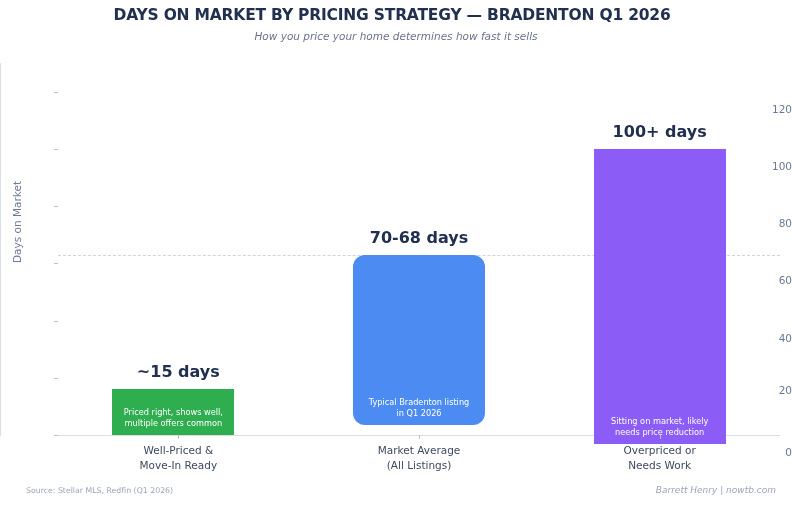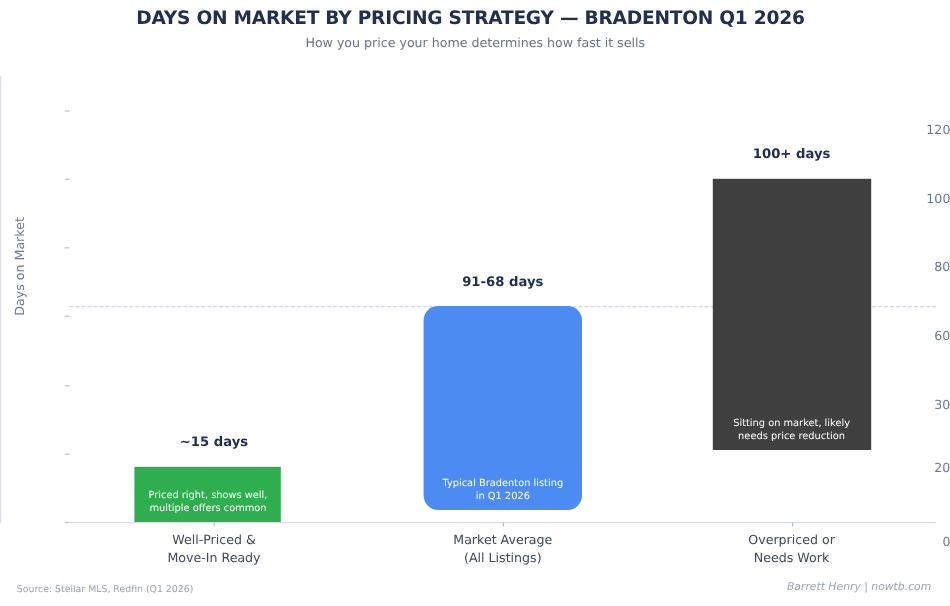--- a/index.html
+++ b/index.html
@@ -29,20 +29,21 @@
     color: #22304f;
     white-space: nowrap;
   }
   #chart-subtitle {
     position: absolute;
     top: 30px;
     left: 0;
     width: 792px;
     text-align: center;
     font-size: 10.5px;
+    font-style: italic;
     color: #67748c;
   }
   .spine-left {
     position: absolute;
     left: 0px;
     top: 63px;
     width: 1px;
     height: 373px;
     background: #d8dde8;
   }
@@ -106,21 +107,21 @@
     text-align: center;
     color: #ffffff;
     font-size: 8.2px;
     line-height: 11px;
     padding-bottom: 6px;
     white-space: pre-line;
   }
   .bar-value-label {
     position: absolute;
     text-align: center;
-    font-size: 11px;
+    font-size: 16px;
     font-weight: bold;
     color: #22304f;
     white-space: nowrap;
     transform: translateX(-50%);
   }
 
   
   .xtick-mark {
     position: absolute;
     top: 435px;
@@ -135,21 +136,21 @@
     font-size: 10.5px;
     line-height: 14.5px;
     color: #3d4a60;
     white-space: pre-line;
     transform: translateX(-50%);
   }
 
   
   #footer-source {
     position: absolute;
-    left: 14px;
+    left: 26px;
     top: 486px;
     font-size: 7.8px;
     color: #9aa4b8;
   }
   #footer-credit {
     position: absolute;
     right: 16px;
     top: 485px;
     font-size: 9px;
     font-style: italic;
@@ -165,21 +166,21 @@
 <div class="spine-left"></div>
 <div class="spine-bottom"></div>
 
 <div id="y-axis-title">Days on Market</div>
 
 <div id="y-ticks">
     <div class="ytick-label" style="top: 435px;">0</div>
     <div class="ytick-mark" style="top: 435px; left: 54px;"></div>
     <div class="ytick-label" style="top: 373px;">20</div>
     <div class="ytick-mark" style="top: 377.769px; left: 54px;"></div>
-    <div class="ytick-label" style="top: 320.538px;">30</div>
+    <div class="ytick-label" style="top: 320.538px;">40</div>
     <div class="ytick-mark" style="top: 320.538px; left: 54px;"></div>
     <div class="ytick-label" style="top: 263.308px;">60</div>
     <div class="ytick-mark" style="top: 263.308px; left: 54px;"></div>
     <div class="ytick-label" style="top: 206.077px;">80</div>
     <div class="ytick-mark" style="top: 206.077px; left: 54px;"></div>
     <div class="ytick-label" style="top: 148.846px;">100</div>
     <div class="ytick-mark" style="top: 148.846px; left: 54px;"></div>
     <div class="ytick-label" style="top: 91.6154px;">120</div>
     <div class="ytick-mark" style="top: 91.6154px; left: 54px;"></div>
   </div>
@@ -192,25 +193,25 @@
 multiple offers common</div>
     </div>
     <div class="bar-value-label" style="left: 178.333px; top: 362.215px;">~15 days</div>
     <div class="xtick-mark" style="left: 178.333px;"></div>
     <div class="xtick-label" style="left: 178.333px;">Well-Priced &amp;
 Move-In Ready</div>
     <div class="bar" style="left: 353px; top: 254.723px; width: 132px; height: 170px; background: rgb(76, 140, 242); border-radius: 12px;">
       <div class="bar-inner-text">Typical Bradenton listing
 in Q1 2026</div>
     </div>
-    <div class="bar-value-label" style="left: 419px; top: 227.723px;">91-68 days</div>
+    <div class="bar-value-label" style="left: 419px; top: 227.723px;">70-68 days</div>
     <div class="xtick-mark" style="left: 419px;"></div>
     <div class="xtick-label" style="left: 419px;">Market Average
 (All Listings)</div>
-    <div class="bar" style="left: 593.667px; top: 148.846px; width: 132px; height: 226px; background: #404040;">
+    <div class="bar" style="left: 593.667px; top: 148.846px; width: 132px; height: 295px; background: #8b5cf6;">
       <div class="bar-inner-text">Sitting on market, likely
 needs price reduction</div>
     </div>
     <div class="bar-value-label" style="left: 659.667px; top: 121.846px;">100+ days</div>
     <div class="xtick-mark" style="left: 659.667px;"></div>
     <div class="xtick-label" style="left: 659.667px;">Overpriced or
 Needs Work</div>
   </div>
 
 <div id="footer-source">Source: Stellar MLS, Redfin (Q1 2026)</div>

